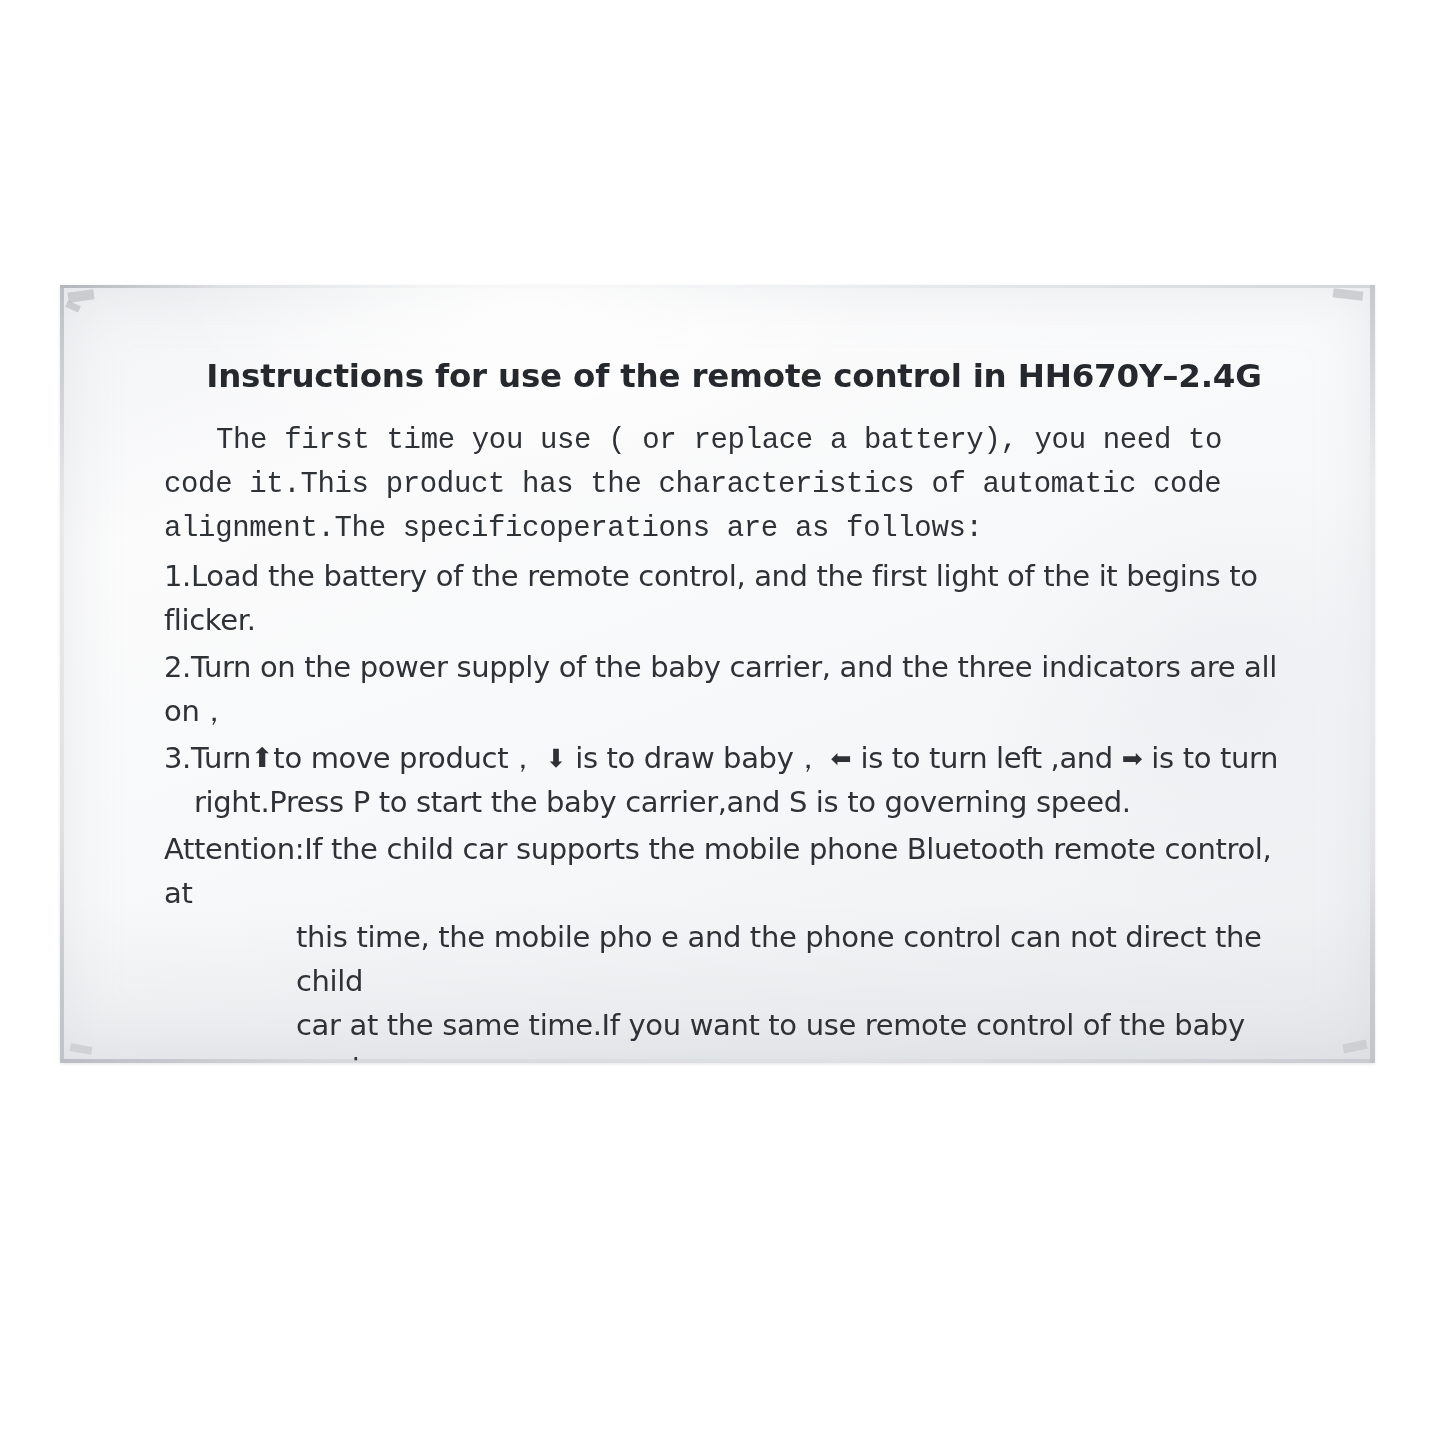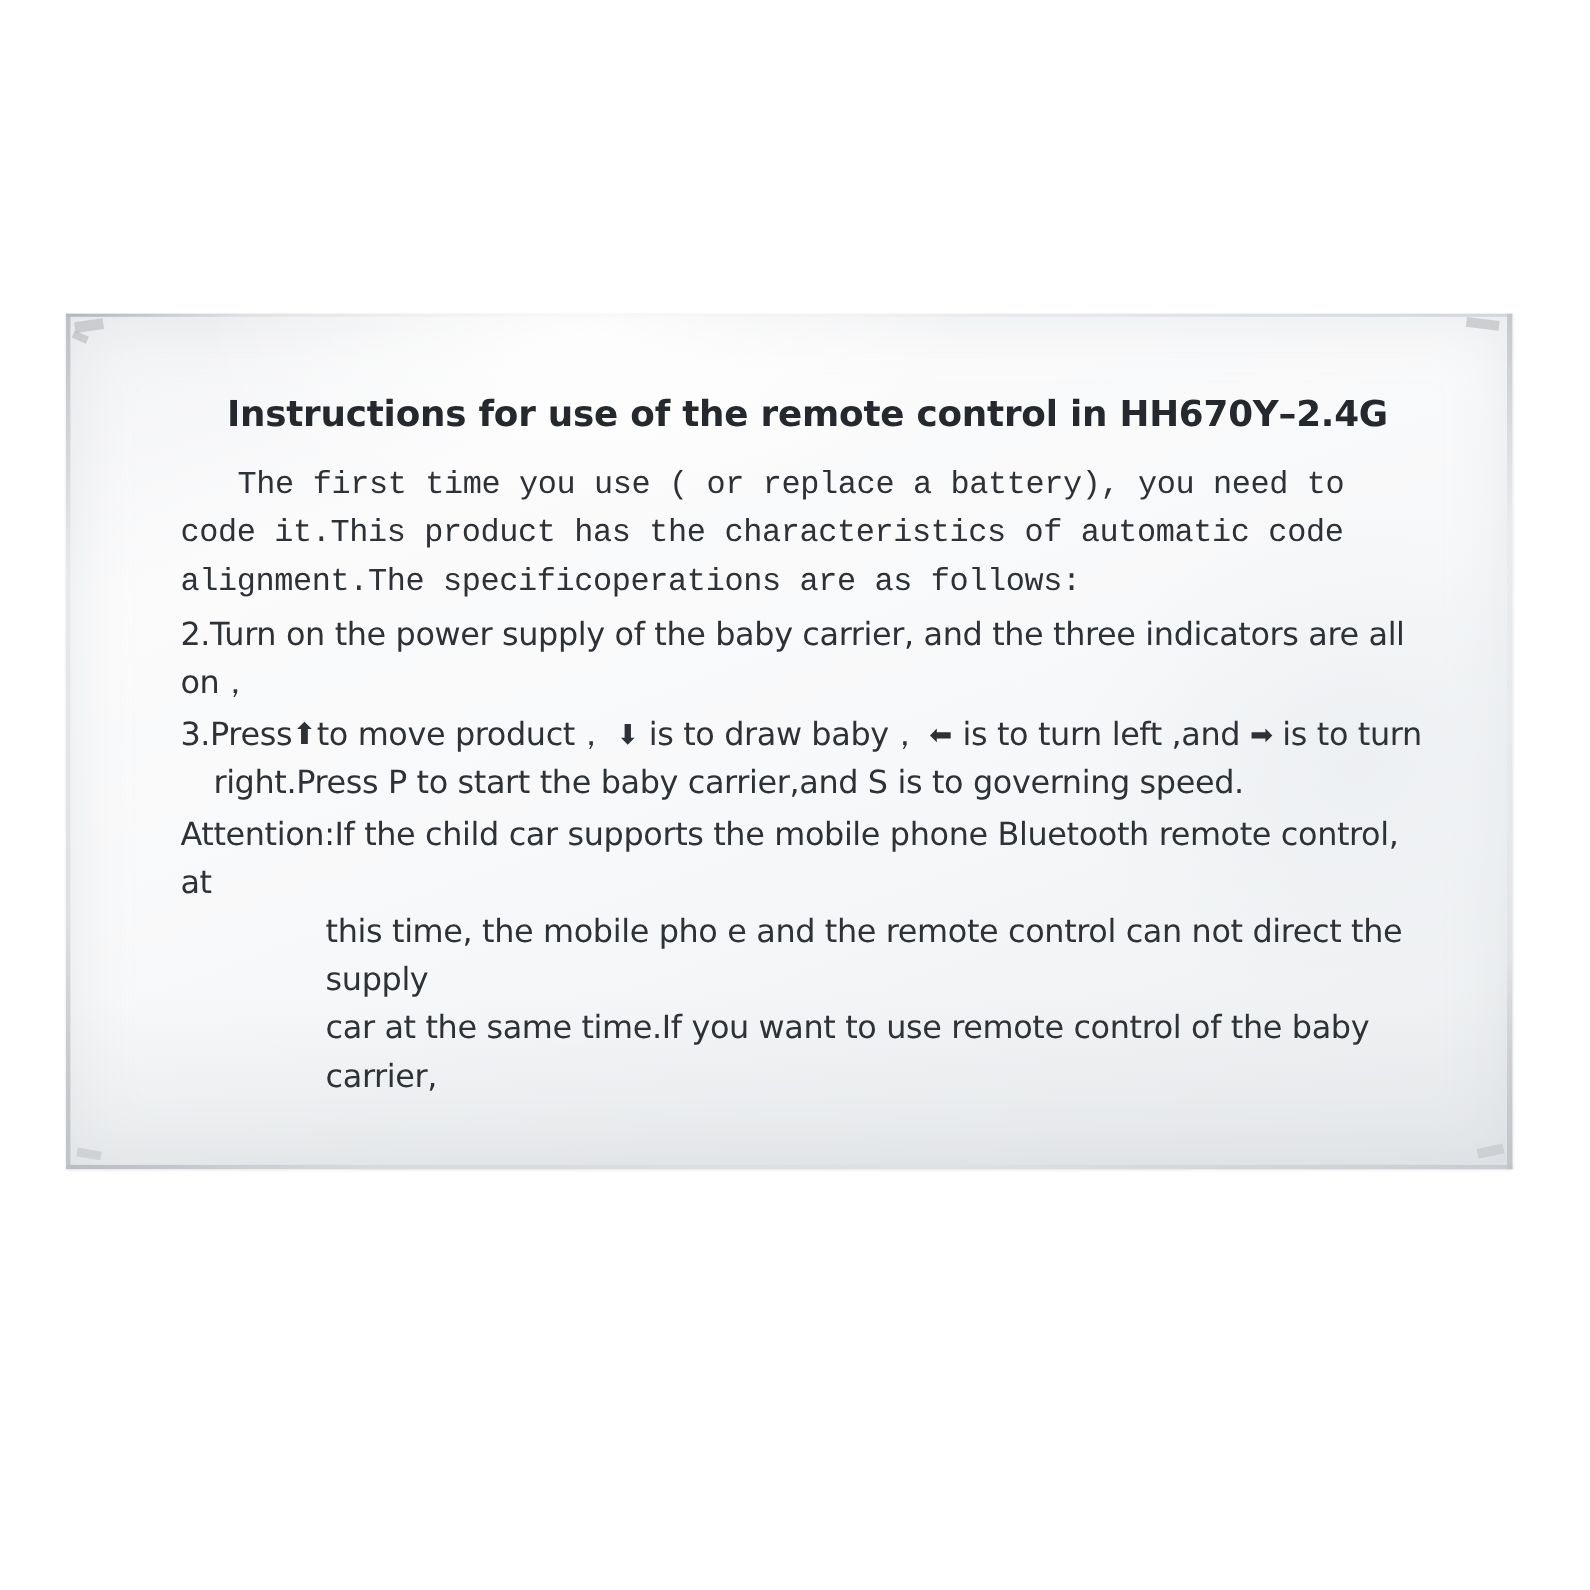--- a/index.html
+++ b/index.html
@@ -137,31 +137,34 @@
   <div class="glare glare-a"></div>
   <div class="glare glare-b"></div>
   <div class="glare shade-b"></div>
 
   <div class="content">
 
     <h1 class="doc-title">Instructions for use of the remote control in HH670Y–2.4G</h1>
 
     <p class="para intro">The first time you use ( or replace a battery), you need to code it.This product has the characteristics of automatic code alignment.The specificoperations are as follows:</p>
 
+    <p class="para step">
+      <span>1.</span><span>Load the battery of the remote control, and the first light of the it begins to flicker.</span>
+    </p>
 
     <p class="para step">
       <span>2.</span><span>Turn on the power supply of the baby carrier, and the three indicators are all on，</span>
     </p>
 
     <p class="para step">
-      <span>3.</span><span>Press</span><span class="arrow arrow-up">⬆</span><span>to move product，</span>&nbsp;<span class="arrow">⬇</span>&nbsp;<span>is to draw baby，</span>&nbsp;<span class="arrow" style="transform:scaleX(-1) translateY(-1px);">➡</span>&nbsp;<span>is to turn left ,and</span>&nbsp;<span class="arrow">➡</span>&nbsp;<span>is to turn</span>
+      <span>3.</span><span>Turn</span><span class="arrow arrow-up">⬆</span><span>to move product，</span>&nbsp;<span class="arrow">⬇</span>&nbsp;<span>is to draw baby，</span>&nbsp;<span class="arrow" style="transform:scaleX(-1) translateY(-1px);">➡</span>&nbsp;<span>is to turn left ,and</span>&nbsp;<span class="arrow">➡</span>&nbsp;<span>is to turn</span>
       <span class="cont">right.Press P to start the baby carrier,and S is to governing speed.</span>
     </p>
 
     <p class="para attention">
       <span>Attention:</span><span>If the child car supports the mobile phone Bluetooth remote control, at</span>
-      <span class="cont">this time, the mobile pho  e and the remote control can not direct the supply</span>
+      <span class="cont">this time, the mobile pho  e and the phone control can not direct the child</span>
       <span class="cont">car at the same time.If you want to use remote control of the baby carrier,</span>
       
     </p>
 
   </div>
 </div>
 
 </body></html>

